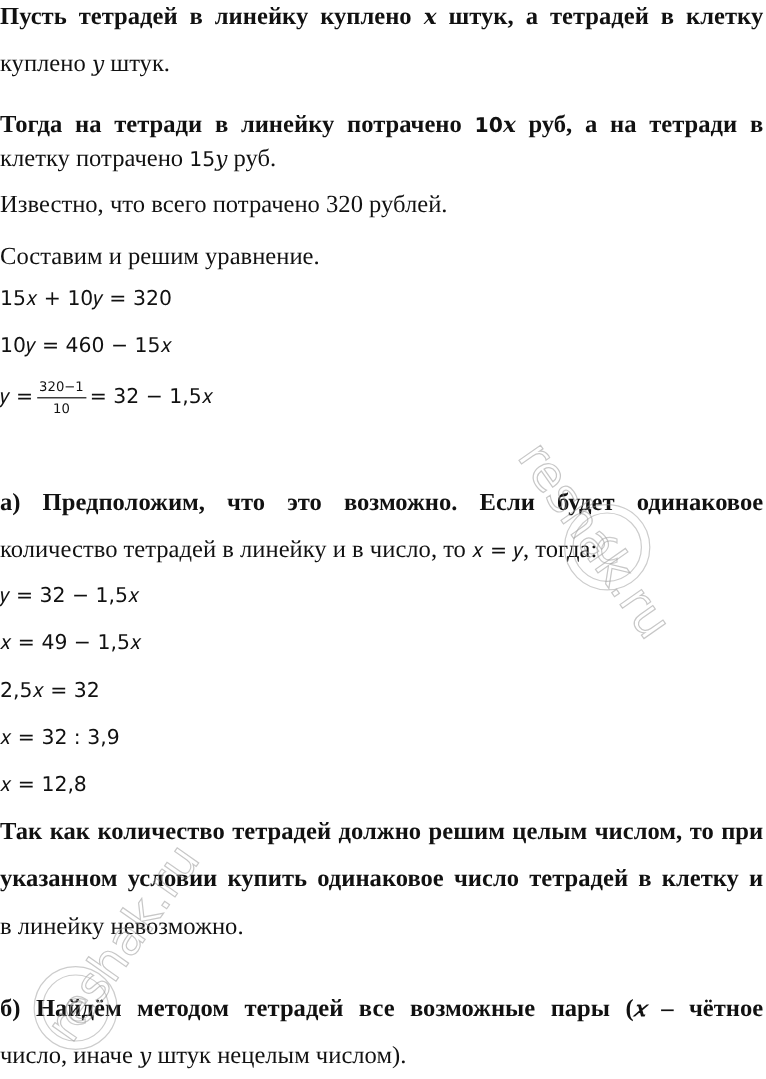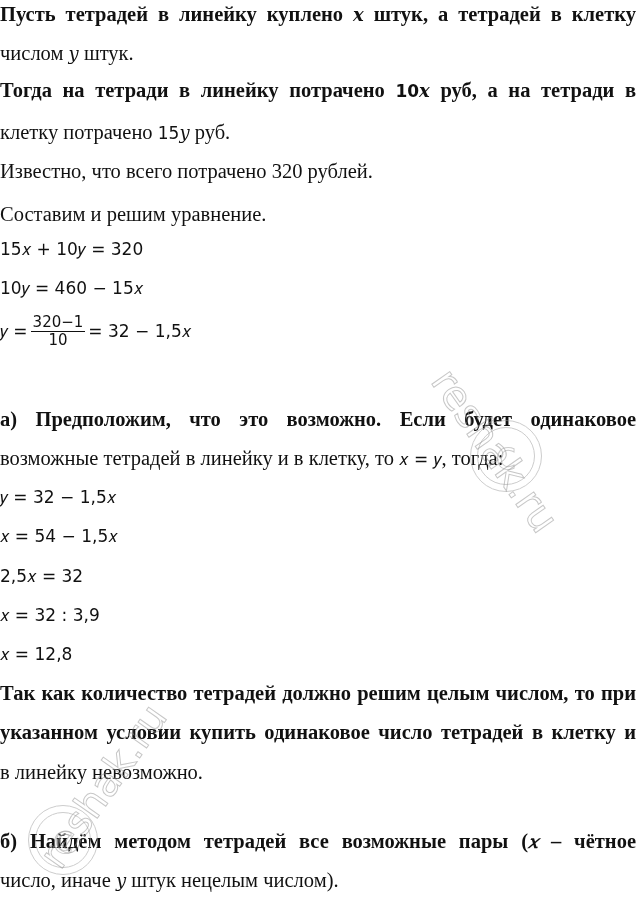--- a/index.html
+++ b/index.html
@@ -1,48 +1,48 @@
 <!DOCTYPE html>
 <html><head>
 <meta charset="utf-8">
 <style>
   html, body { margin: 0; padding: 0; background: #ffffff; }
   body { width: 638px; height: 899px; position: relative; overflow: hidden; color: #111; }
   .line { position: absolute; left: 0; right: 2px; font-family: "Liberation Serif", serif; font-size: 20.5px; line-height: 24px; white-space: nowrap; }
   .just { text-align: justify; text-align-last: justify; font-weight: bold; }
   .math { font-family: "DejaVu Sans", sans-serif; font-size: 17px; }
   .mi { font-family: "DejaVu Serif", serif; font-style: italic; font-size: 18px; }
-  .frac { display: inline-block; vertical-align: middle; text-align: center; font-family: "DejaVu Sans", sans-serif; font-size: 15px; line-height: 13px; margin: 0 3px; }
+  .frac { display: inline-block; vertical-align: middle; text-align: center; font-family: "DejaVu Sans", sans-serif; font-size: 11px; line-height: 13px; margin: 0 3px; }
   .frac .num { display: block; border-bottom: 1px solid #111; padding: 0 2px 2px; }
   .frac .den { display: block; padding-top: 2px; }
   .wm { position: absolute; color: transparent; -webkit-text-stroke: 1px #9a9a9a; font-family: "DejaVu Sans", sans-serif; font-size: 40px; opacity: 0.55; pointer-events: none; white-space: nowrap; }
   .wm-c { position: absolute; border: 1.5px solid #9a9a9a; border-radius: 50%; opacity: 0.5; pointer-events: none; }
   .wm-c::after { content: ""; position: absolute; inset: 6px; border: 1.5px solid #9a9a9a; border-radius: 50%; }
   .wm-c span { position: absolute; left: 0; right: 0; top: 50%; transform: translateY(-50%); text-align: center; color: transparent; -webkit-text-stroke: 1px #9a9a9a; font-family: "DejaVu Sans", sans-serif; font-size: 38px; }
 </style>
 </head>
 <body>
 
 <div class="line just" style="top:2px"><span>Пусть тетрадей в линейку куплено </span><span class="mi">x</span><span> штук, а тетрадей в клетку</span></div>
-<div class="line" style="top:41px"><span>числом </span><span class="mi">y</span><span> штук.</span></div>
-<div class="line just" style="top:78px"><span>Тогда на тетради в линейку потрачено </span><span class="math">10</span><span class="mi">x</span><span> руб, а на тетради в</span></div>
+<div class="line" style="top:41px"><span>куплено </span><span class="mi">y</span><span> штук.</span></div>
+<div class="line just" style="top:92px"><span>Тогда на тетради в линейку потрачено </span><span class="math">10</span><span class="mi">x</span><span> руб, а на тетради в</span></div>
 <div class="line" style="top:120px"><span>клетку потрачено </span><span class="math">15</span><span class="mi">y</span><span> руб.</span></div>
 <div class="line" style="top:159px">Известно, что всего потрачено 320 рублей.</div>
 <div class="line" style="top:202px">Составим и решим уравнение.</div>
 
 <div class="line math" style="top:237px">15𝑥 + 10𝑦 = 320</div>
 <div class="line math" style="top:276px">10𝑦 = 460 − 15𝑥</div>
 <div class="line math" style="top:316px">
   <span>𝑦 =</span><span class="frac"><span class="num">320−1</span><span class="den">10</span></span><span>= 32 − 1,5𝑥</span>
 </div>
 
 <div class="line just" style="top:407px">а) Предположим, что это возможно. Если будет одинаковое</div>
-<div class="line" style="top:446px"><span>возможные тетрадей в линейку и в клетку, то </span><span class="math">𝑥 = 𝑦</span><span>, тогда:</span></div>
+<div class="line" style="top:446px"><span>количество тетрадей в линейку и в число, то </span><span class="math">𝑥 = 𝑦</span><span>, тогда:</span></div>
 <div class="line math" style="top:485px">𝑦 = 32 − 1,5𝑥</div>
-<div class="line math" style="top:524px">𝑥 = 54 − 1,5𝑥</div>
+<div class="line math" style="top:524px">𝑥 = 49 − 1,5𝑥</div>
 <div class="line math" style="top:564px">2,5𝑥 = 32</div>
 <div class="line math" style="top:603px">𝑥 = 32 : 3,9</div>
 <div class="line math" style="top:642px">𝑥 = 12,8</div>
 <div class="line just" style="top:681px">Так как количество тетрадей должно решим целым числом, то при</div>
 <div class="line just" style="top:720px">указанном условии купить одинаковое число тетрадей в клетку и</div>
 <div class="line" style="top:760px">в линейку невозможно.</div>
 
 <div class="line just" style="top:829px"><span>б) Найдём методом тетрадей все возможные пары (</span><span class="mi">𝑥</span><span> – чётное</span></div>
 <div class="line" style="top:868px"><span>число, иначе </span><span class="mi">𝑦</span><span> штук нецелым числом).</span></div>
 

